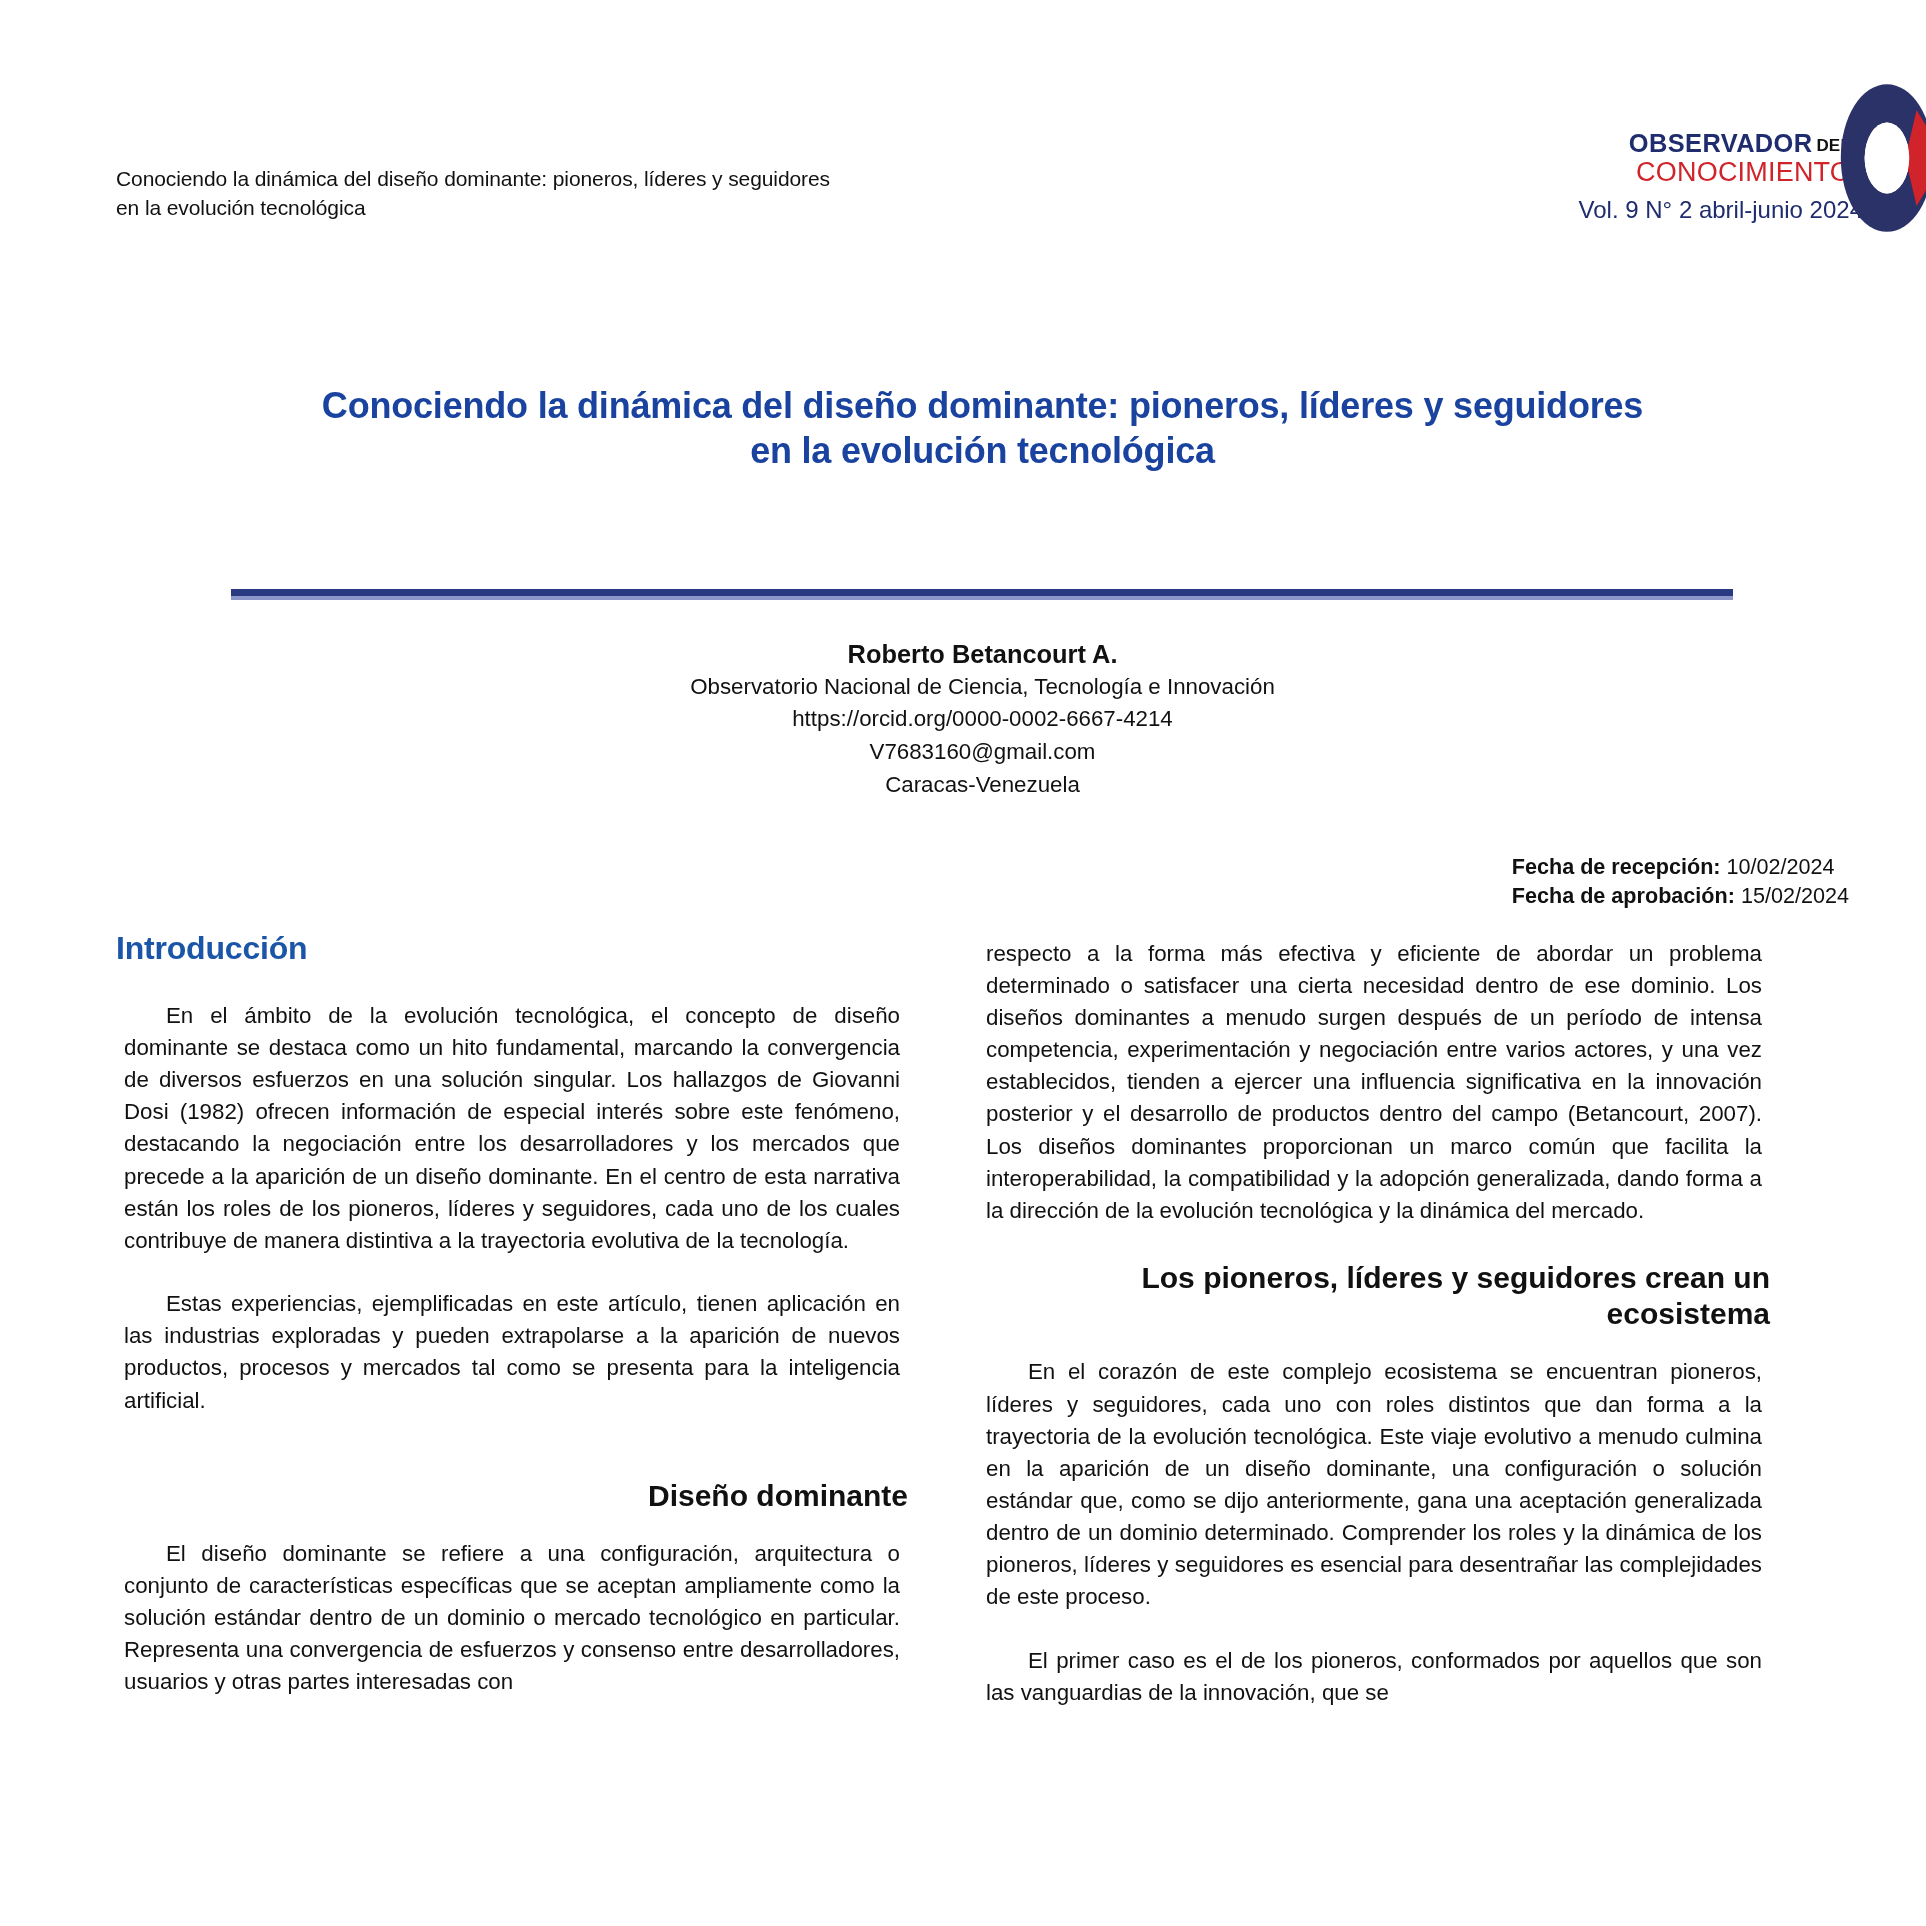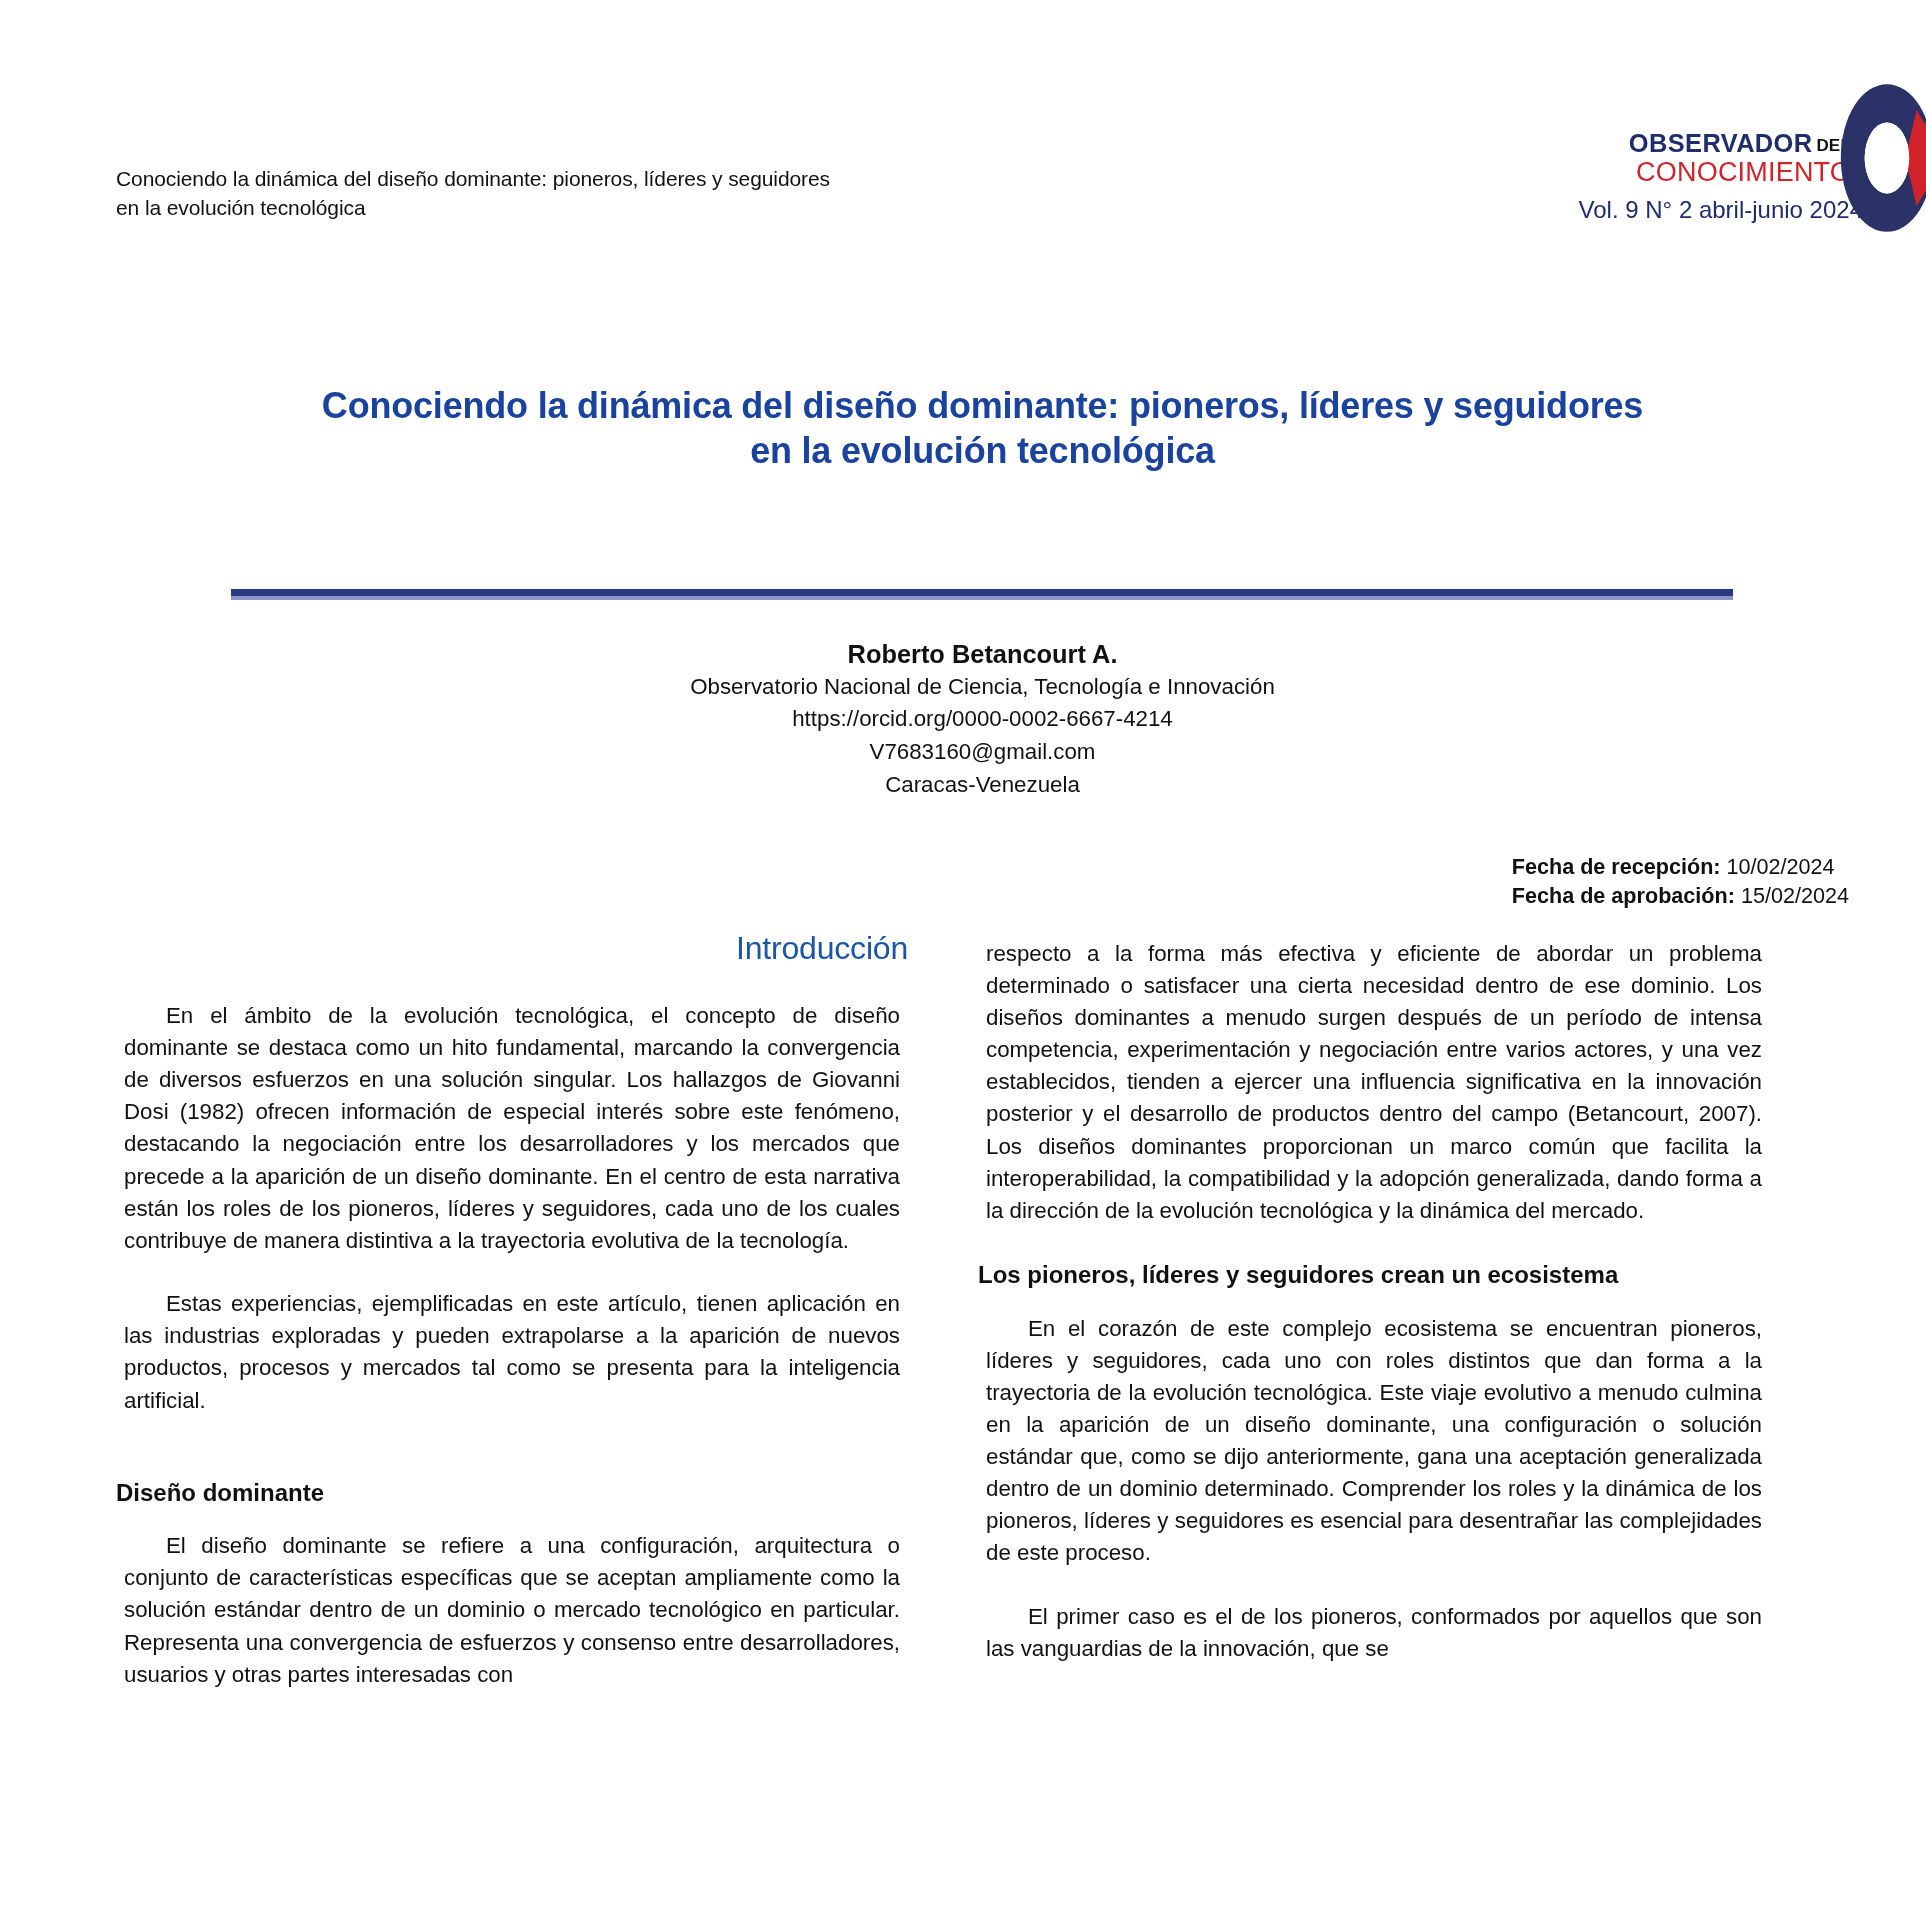--- a/index.html
+++ b/index.html
@@ -158,33 +158,33 @@
     width: 792px;
     top: 0;
   }
   .col-left  { left: 116px; }
   .col-right { left: 978px; }
 
   h1.sec-major,
   h2.sec-major {
     margin: 0;
     font-size: 32px;
-    font-weight: 400;
+    font-weight: 700;
     line-height: 1.16;
     color: #1a55a8;
-    text-align: right;
+    text-align: left;
     letter-spacing: -0.2px;
   }
   h3.sec-minor {
     margin: 0;
-    font-size: 24px;
+    font-size: 30px;
     font-weight: 700;
     line-height: 1.22;
     color: #111111;
-    text-align: left;
+    text-align: right;
   }
   p.body-par {
     margin: 8px;
     font-size: 22.3px;
     line-height: 1.44;
     text-align: justify;
     text-justify: inter-word;
     text-indent: 42px;
     color: #111111;
     hyphens: auto;

